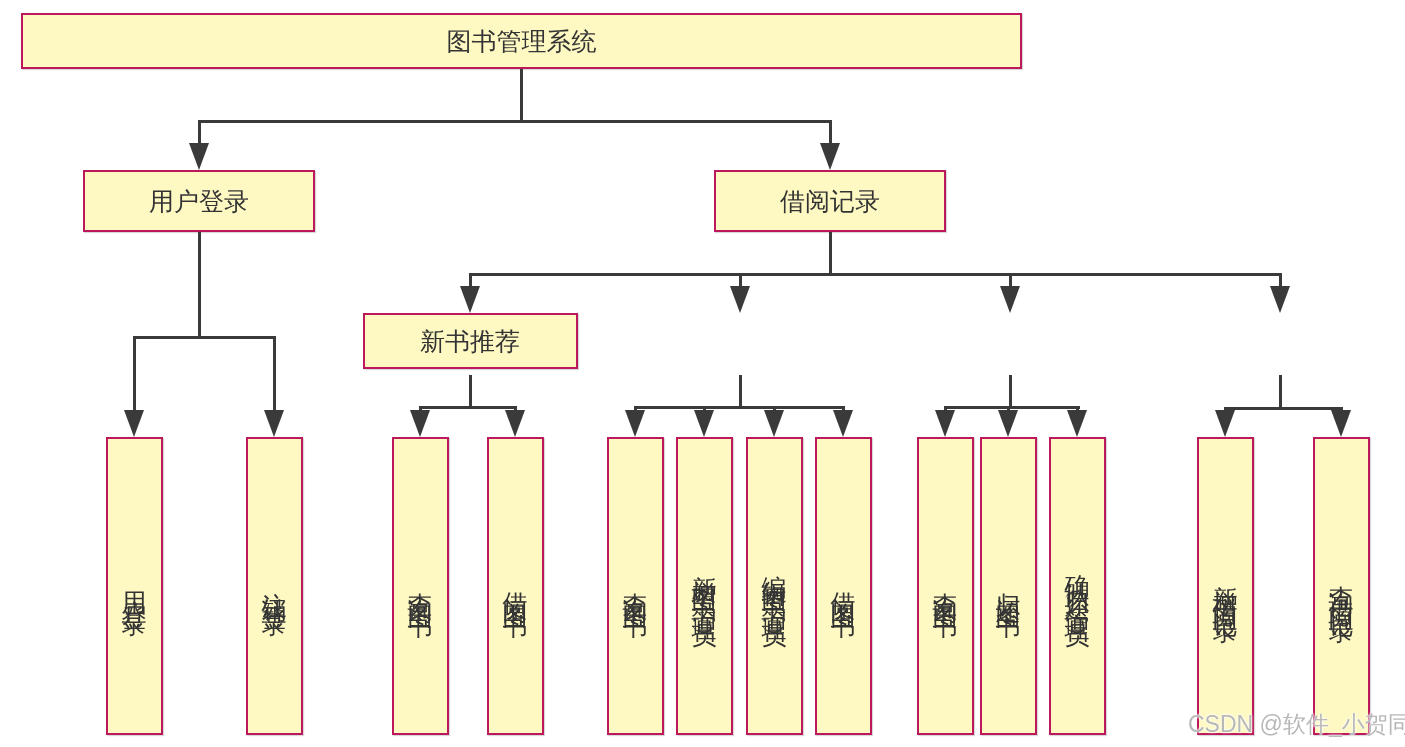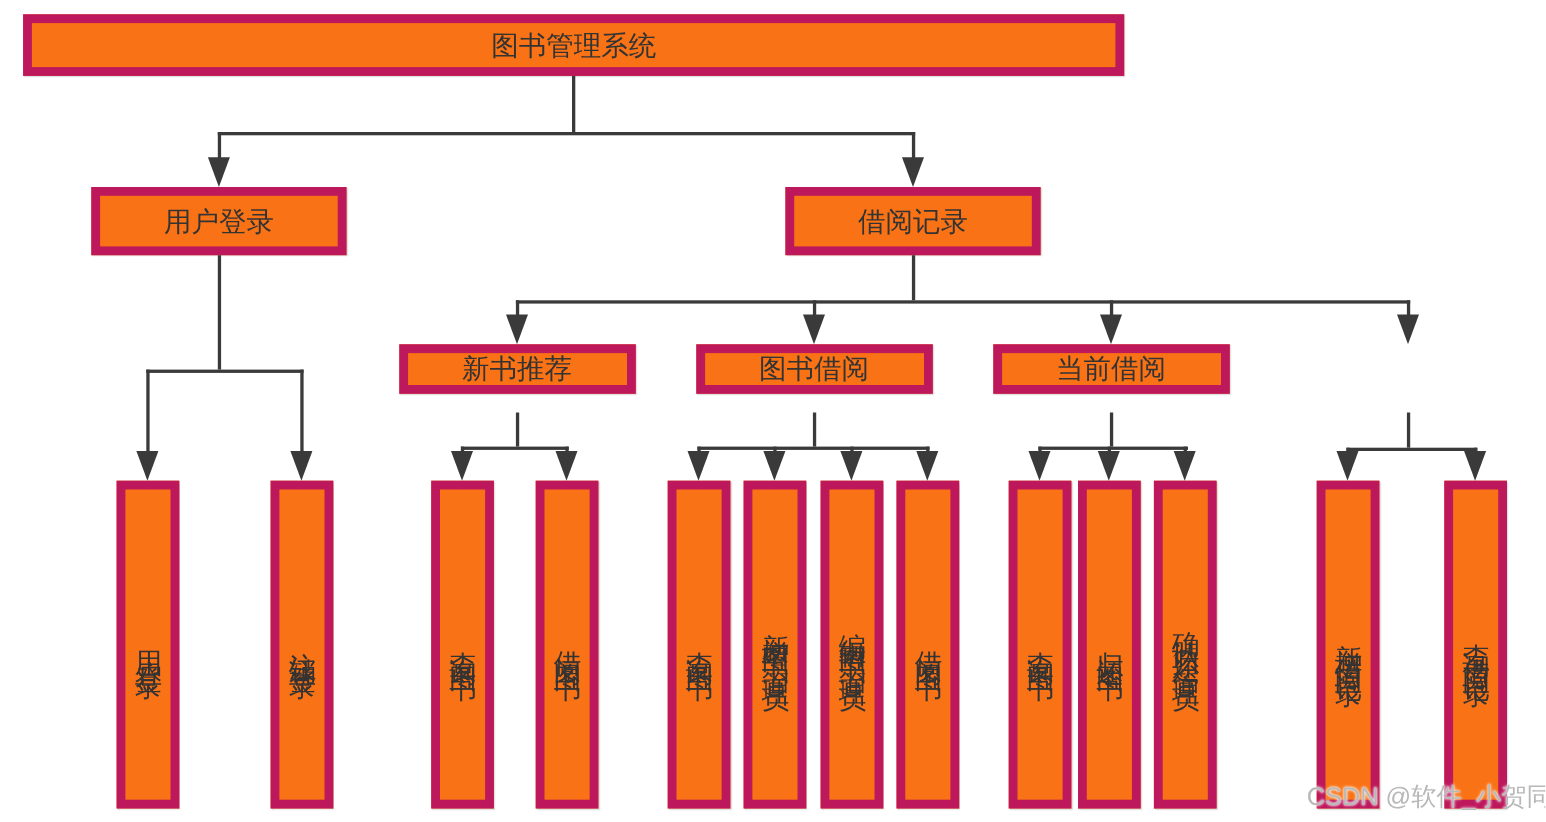--- a/index.html
+++ b/index.html
@@ -1,27 +1,27 @@
 <!DOCTYPE html>
 <html><head>
 <meta charset="utf-8">
 <style>
   html,body{margin:0;padding:0;background:#fff;}
   #canvas{
     position:relative;width:1405px;height:747px;background:#fff;overflow:hidden;
     font-family:"Liberation Sans",sans-serif;color:#333;
   }
   .box{
-    position:absolute;box-sizing:border-box;background:#f97316;
-    border:8px solid #be185d;display:flex;align-items:center;justify-content:center;
+    position:absolute;box-sizing:border-box;background:#fef9c3;
+    border:2px solid #be185d;display:flex;align-items:center;justify-content:center;
     font-size:25px;color:#333;box-shadow:1px 1px 1px rgba(0,0,0,0.15);
   }
   .root{left:21px;top:13px;width:1001px;height:56px;}
   .l2{top:170px;width:232px;height:62px;}
-  .l3{top:313px;width:215px;height:45px;}
+  .l3{top:313px;width:215px;height:56px;}
   .leaf{top:437px;width:57px;height:298px;}
   .vtext{
     writing-mode:vertical-rl;text-orientation:mixed;
     font-size:25px;line-height:1;letter-spacing:7px;color:#333;white-space:nowrap;
   }
   .hline,.vline{position:absolute;background:#3a3a3a;}
   .hline{height:3px;}
   .vline{width:3px;}
   .arr{
     position:absolute;width:0;height:0;
@@ -39,22 +39,20 @@
 <body>
 
 <div id="canvas">
 
   <div class="box root">图书管理系统</div>
 
   <div class="box l2" style="left:83px">用户登录</div>
   <div class="box l2" style="left:714px">借阅记录</div>
 
   <div class="box l3" style="left:362.5px">新书推荐</div>
-  <div class="box l3" style="left:632.5px">图书借阅</div>
-  <div class="box l3" style="left:902.5px">当前借阅</div>
 
   <div class="box leaf" style="left:105.5px">
       <span class="vtext">用户登录</span>
     </div>
   <div class="box leaf" style="left:245.5px">
       <span class="vtext">注销登录</span>
     </div>
   <div class="box leaf" style="left:391.5px">
       <span class="vtext">查询图书</span>
     </div>

